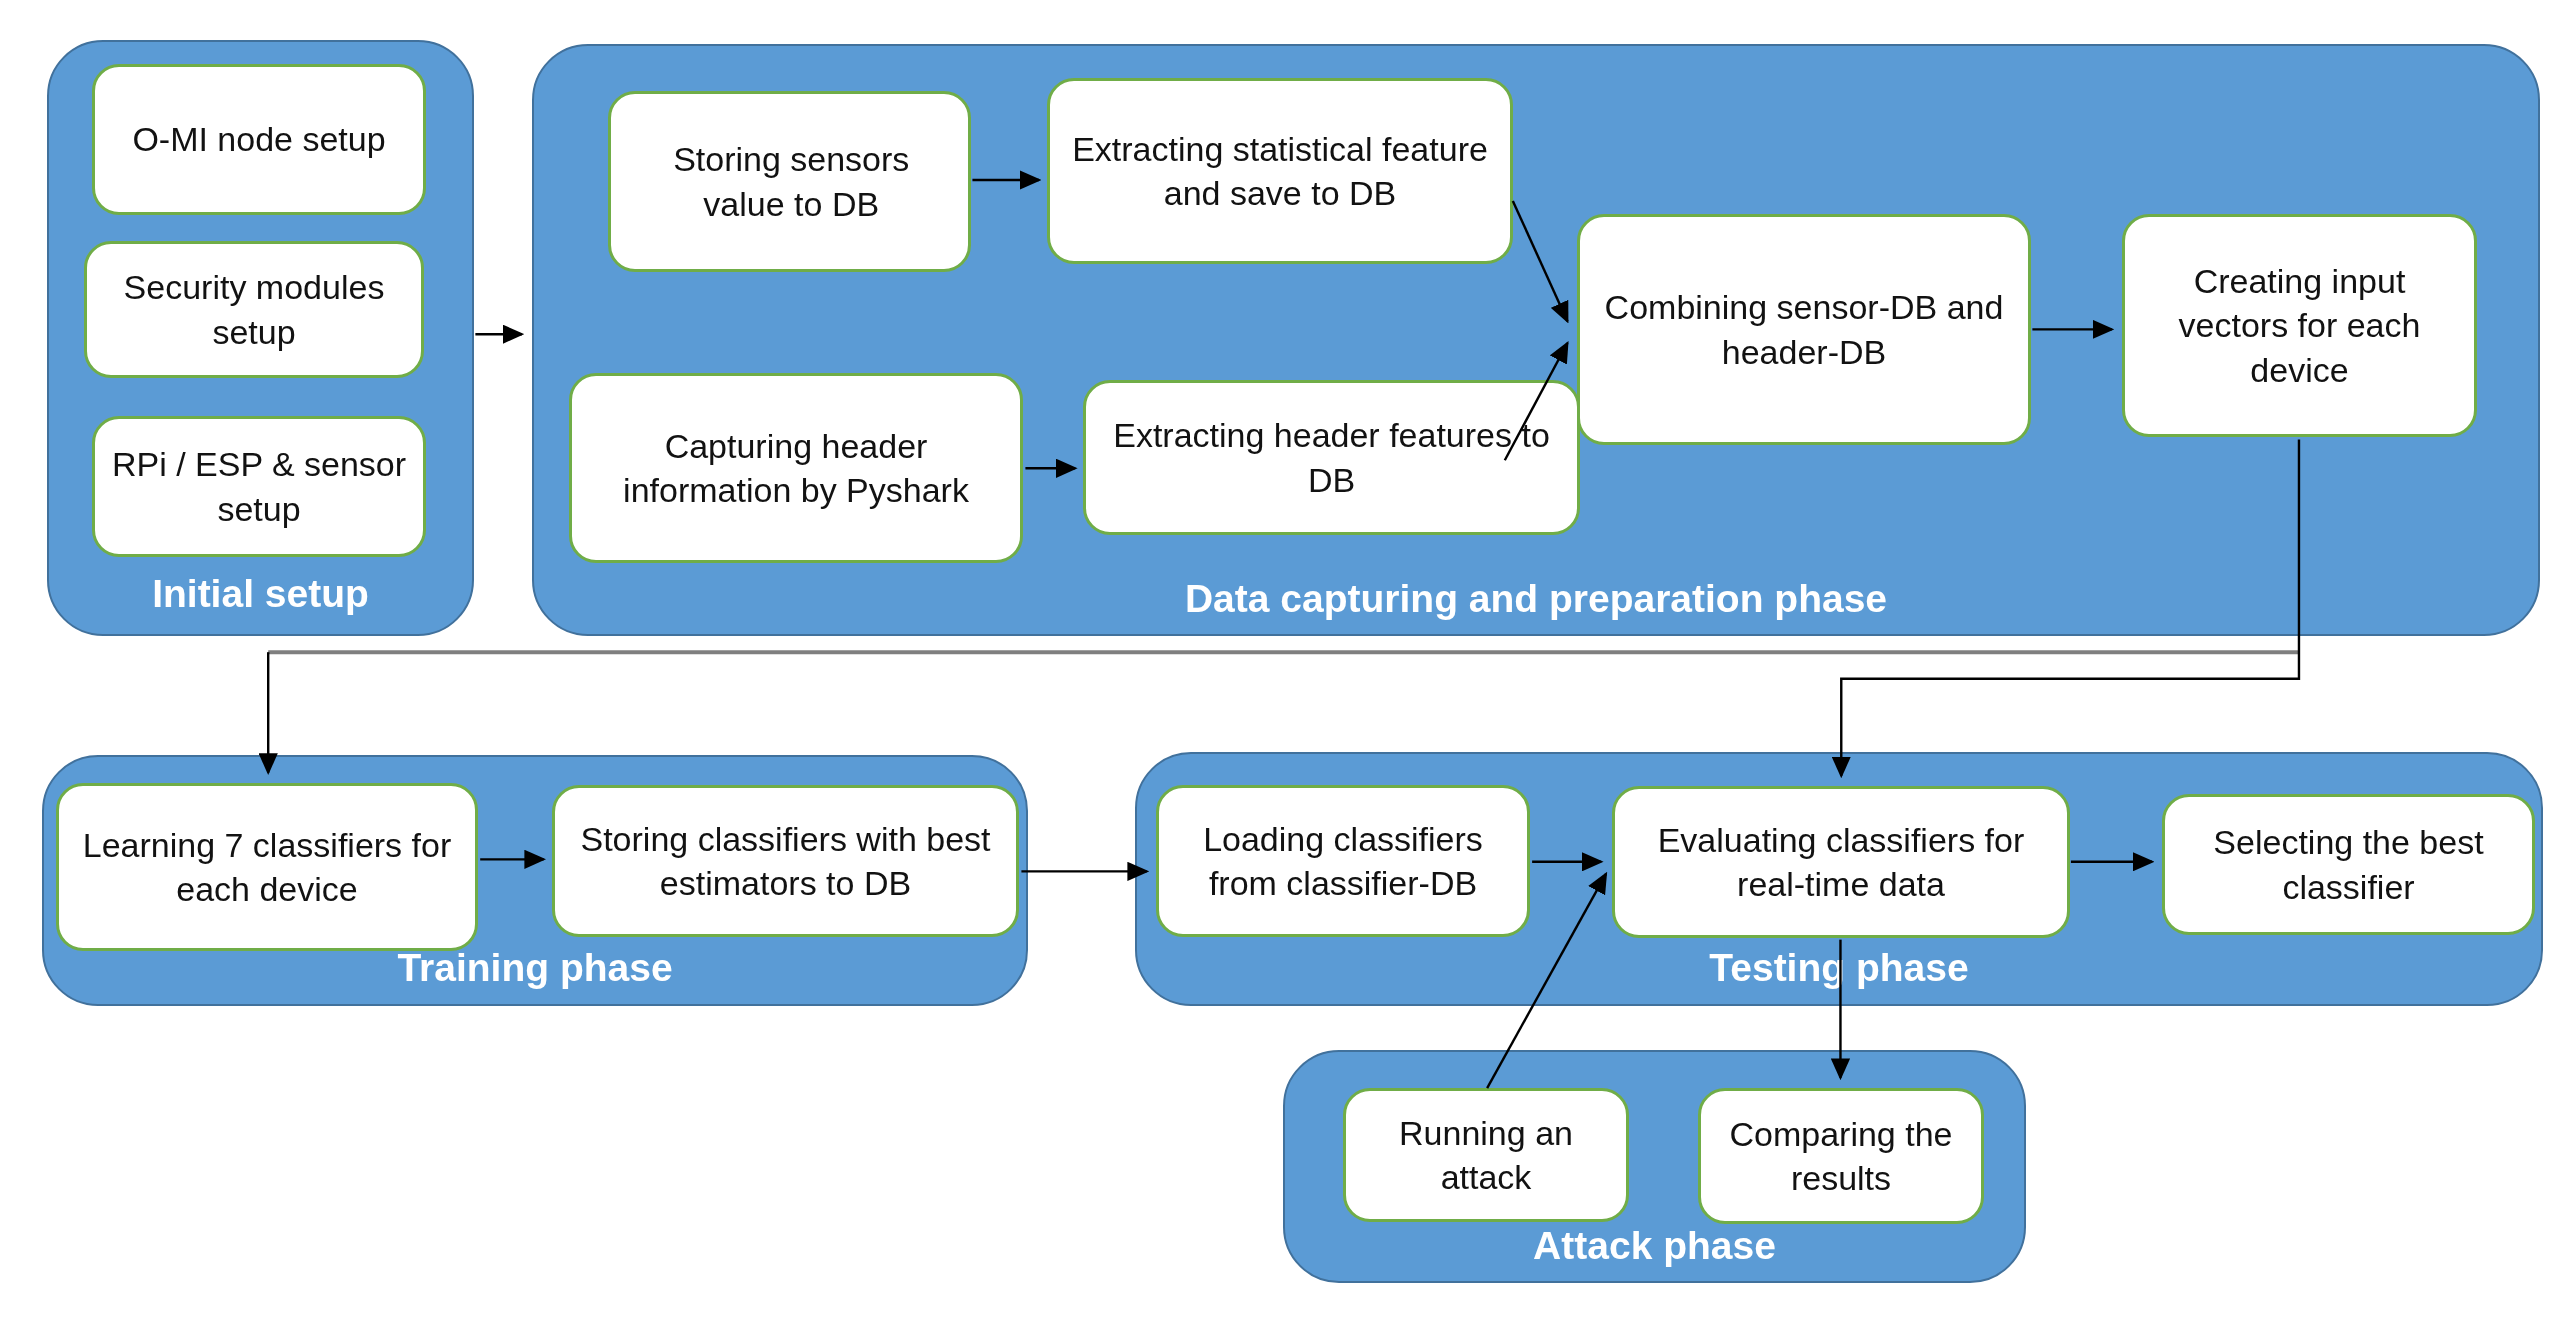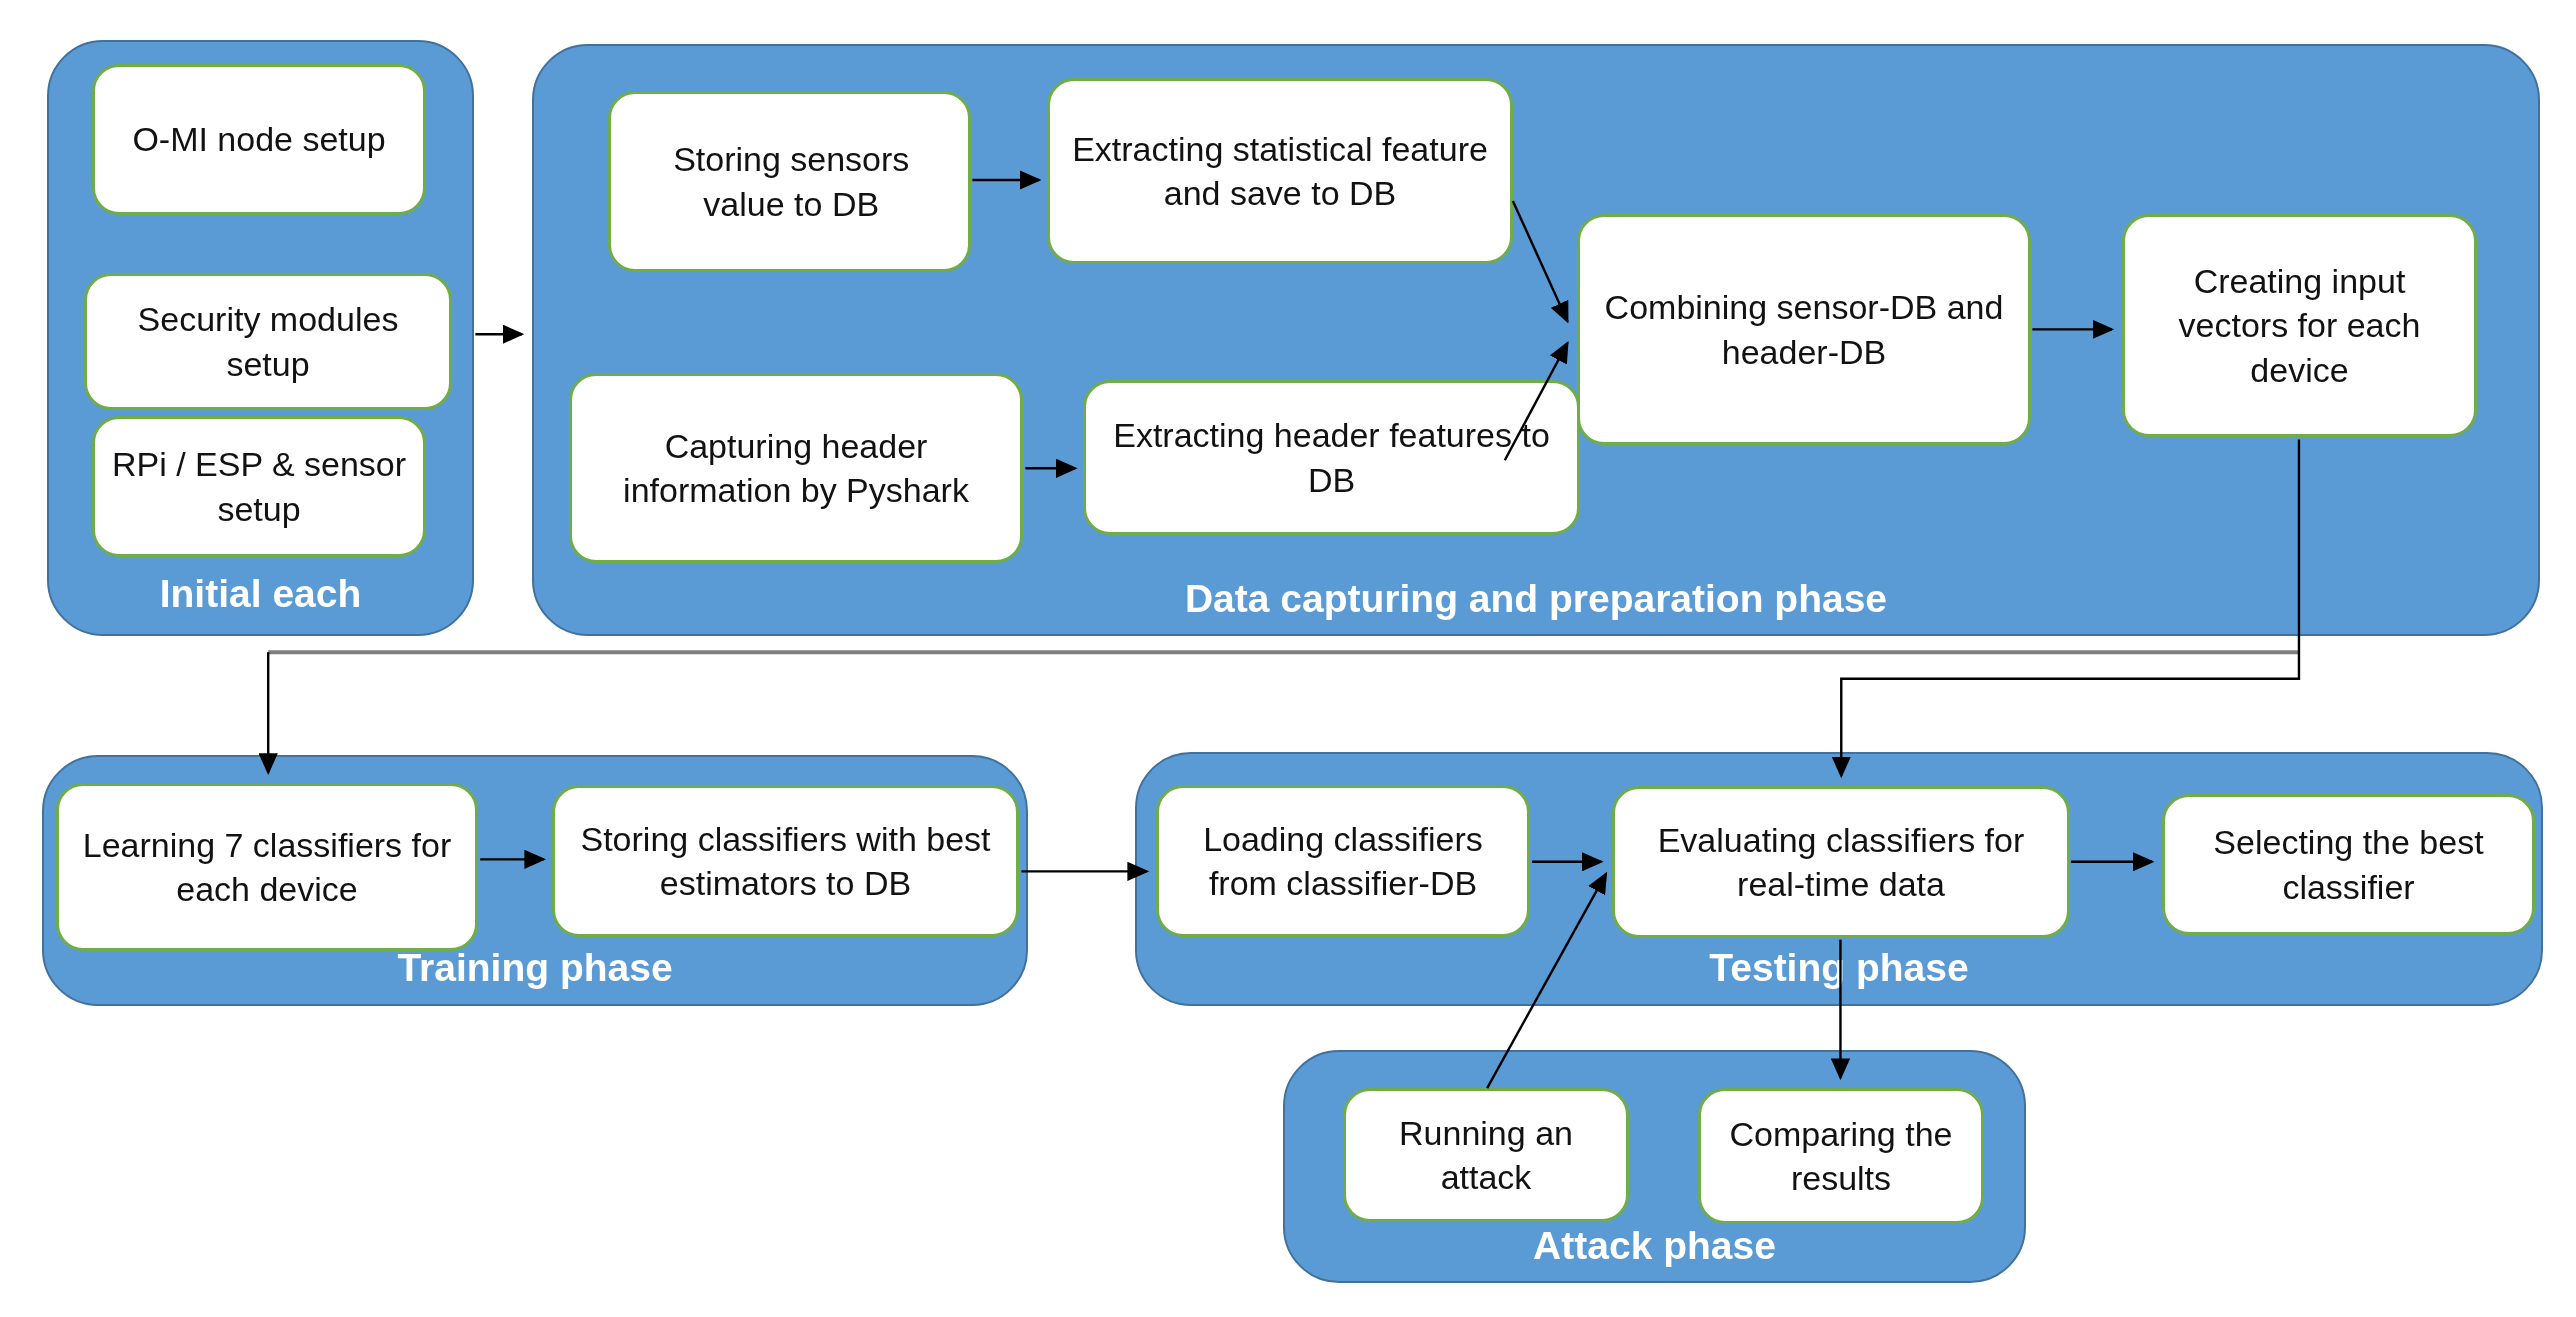--- a/index.html
+++ b/index.html
@@ -56,21 +56,21 @@
 
   <div class="phase" style="left:47px;top:40px;width:427px;height:596px;"></div>
   <div class="phase" style="left:532px;top:44px;width:2008px;height:592px;"></div>
   <div class="phase" style="left:42px;top:755px;width:986px;height:251px;"></div>
   <div class="phase" style="left:1135px;top:752px;width:1408px;height:254px;"></div>
   <div class="phase" style="left:1283px;top:1050px;width:743px;height:233px;"></div>
 
   <div class="node" style="left:92px;top:64px;width:334px;height:151px;">
     <span>O-MI node setup</span>
   </div>
-  <div class="node" style="left:84px;top:241px;width:368px;height:137px;margin-top:32px;">
+  <div class="node" style="left:84px;top:241px;width:340px;height:137px;">
     <span>Security modules setup</span>
   </div>
   <div class="node" style="left:92px;top:416px;width:334px;height:141px;align-items:center;">
     <span>RPi / ESP &amp; sensor setup</span>
   </div>
 
   <div class="node" style="left:608px;top:91px;width:363px;height:181px;padding-left:18px;">
     <span>Storing sensors value to DB</span>
   </div>
   <div class="node" style="left:569px;top:373px;width:454px;height:190px;">
@@ -106,21 +106,21 @@
     <span>Selecting the best classifier</span>
   </div>
 
   <div class="node" style="left:1343px;top:1088px;width:286px;height:134px;">
     <span>Running an attack</span>
   </div>
   <div class="node" style="left:1698px;top:1088px;width:286px;height:136px;">
     <span>Comparing the results</span>
   </div>
 
-  <div class="phase-label" style="left:47px;top:572px;width:427px;">Initial each</div>
+  <div class="phase-label" style="left:47px;top:572px;width:427px;">Initial setup</div>
   <div class="phase-label" style="left:532px;top:577px;width:2008px;">Data capturing and preparation phase</div>
   <div class="phase-label" style="left:42px;top:946px;width:986px;">Training phase</div>
   <div class="phase-label" style="left:1135px;top:946px;width:1408px;">Testing phase</div>
   <div class="phase-label" style="left:1283px;top:1224px;width:743px;">Attack phase</div>
 
   <svg id="connectors" width="2576" height="1318" viewBox="0 0 3208 1641" xmlns="http://www.w3.org/2000/svg">
     <defs>
       <marker id="ah" markerWidth="9" markerHeight="8" refX="8" refY="4" orient="auto" markerUnits="strokeWidth">
         <path d="M0,0 L9,4 L0,8 Z" fill="#000000"></path>
       </marker>

